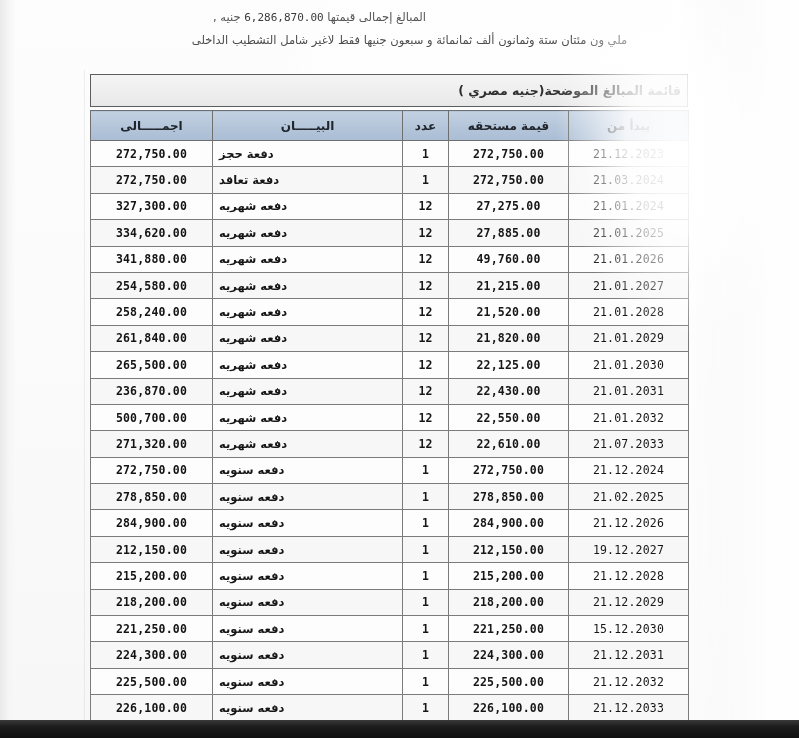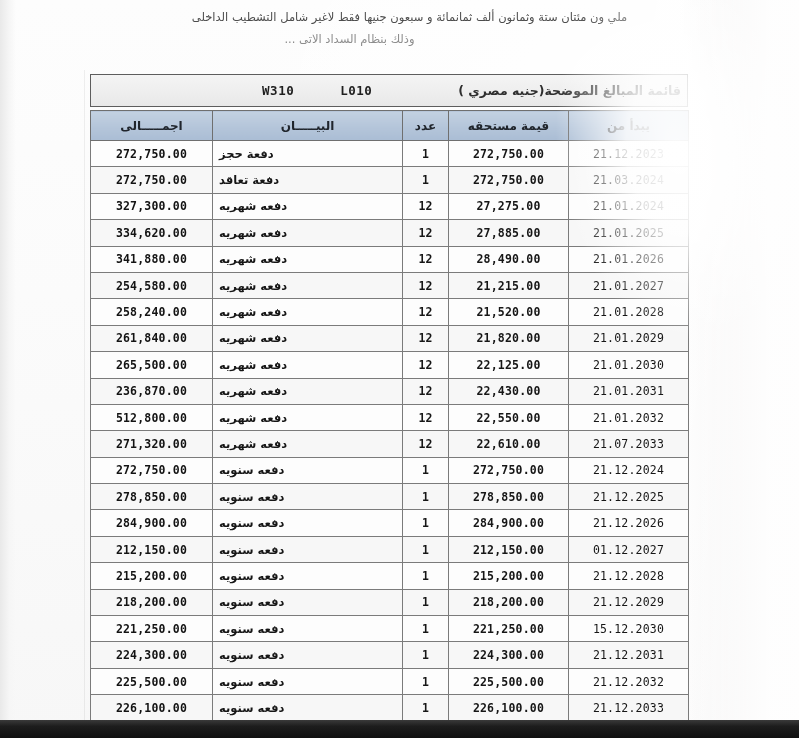--- a/index.html
+++ b/index.html
@@ -226,30 +226,30 @@
 </style>
 </head>
 <body>
 
 <div id="page-surface"></div>
 <div id="edge-left"></div>
 <div id="edge-right"></div>
 <div id="fold"></div>
 
 <div id="doc-header">
+  <div class="hdr-line l1">
+    <span>المبالغ إجمالى قيمتها</span>
+    <span class="amt-num">6,286,870.00</span>
+    <span>جنيه ,</span>
+  </div>
   <div class="hdr-line l2">ملي ون مئتان ستة وثمانون ألف ثمانمائة و سبعون جنيها فقط لاغير  شامل التشطيب الداخلى</div>
-  <div class="hdr-line l3">وذلك بنظام السداد الاتى ...</div>
 </div>
 
 <div id="title-bar">
   <div id="title-arabic">قائمة المبالغ الموضحة(جنيه مصري  )</div>
-  <div id="title-codes">
-    <span class="code-chip">W310</span>
-    <span class="code-chip">L010</span>
-  </div>
 </div>
 
 <table id="schedule-table">
   <colgroup>
     <col class="c-date">
       <col class="c-inst">
       <col class="c-count">
       <col class="c-desc">
       <col class="c-total">
   </colgroup>
@@ -286,21 +286,21 @@
       </tr>
       <tr>
         <td class="cell-date">21.01.2025</td>
         <td class="cell-inst">27,885.00</td>
         <td class="cell-count">12</td>
         <td class="cell-desc">دفعه شهريه</td>
         <td class="cell-total">334,620.00</td>
       </tr>
       <tr>
         <td class="cell-date">21.01.2026</td>
-        <td class="cell-inst">28,490.00</td>
+        <td class="cell-inst">49,760.00</td>
         <td class="cell-count">12</td>
         <td class="cell-desc">دفعه شهريه</td>
         <td class="cell-total">341,880.00</td>
       </tr>
       <tr>
         <td class="cell-date">21.01.2027</td>
         <td class="cell-inst">21,215.00</td>
         <td class="cell-count">12</td>
         <td class="cell-desc">دفعه شهريه</td>
         <td class="cell-total">254,580.00</td>
@@ -331,52 +331,52 @@
         <td class="cell-inst">22,430.00</td>
         <td class="cell-count">12</td>
         <td class="cell-desc">دفعه شهريه</td>
         <td class="cell-total">236,870.00</td>
       </tr>
       <tr>
         <td class="cell-date">21.01.2032</td>
         <td class="cell-inst">22,550.00</td>
         <td class="cell-count">12</td>
         <td class="cell-desc">دفعه شهريه</td>
-        <td class="cell-total">512,800.00</td>
+        <td class="cell-total">500,700.00</td>
       </tr>
       <tr>
         <td class="cell-date">21.07.2033</td>
         <td class="cell-inst">22,610.00</td>
         <td class="cell-count">12</td>
         <td class="cell-desc">دفعه شهريه</td>
         <td class="cell-total">271,320.00</td>
       </tr>
       <tr>
         <td class="cell-date">21.12.2024</td>
         <td class="cell-inst">272,750.00</td>
         <td class="cell-count">1</td>
         <td class="cell-desc">دفعه سنويه</td>
         <td class="cell-total">272,750.00</td>
       </tr>
       <tr>
-        <td class="cell-date">21.12.2025</td>
+        <td class="cell-date">21.02.2025</td>
         <td class="cell-inst">278,850.00</td>
         <td class="cell-count">1</td>
         <td class="cell-desc">دفعه سنويه</td>
         <td class="cell-total">278,850.00</td>
       </tr>
       <tr>
         <td class="cell-date">21.12.2026</td>
         <td class="cell-inst">284,900.00</td>
         <td class="cell-count">1</td>
         <td class="cell-desc">دفعه سنويه</td>
         <td class="cell-total">284,900.00</td>
       </tr>
       <tr>
-        <td class="cell-date">01.12.2027</td>
+        <td class="cell-date">19.12.2027</td>
         <td class="cell-inst">212,150.00</td>
         <td class="cell-count">1</td>
         <td class="cell-desc">دفعه سنويه</td>
         <td class="cell-total">212,150.00</td>
       </tr>
       <tr>
         <td class="cell-date">21.12.2028</td>
         <td class="cell-inst">215,200.00</td>
         <td class="cell-count">1</td>
         <td class="cell-desc">دفعه سنويه</td>

